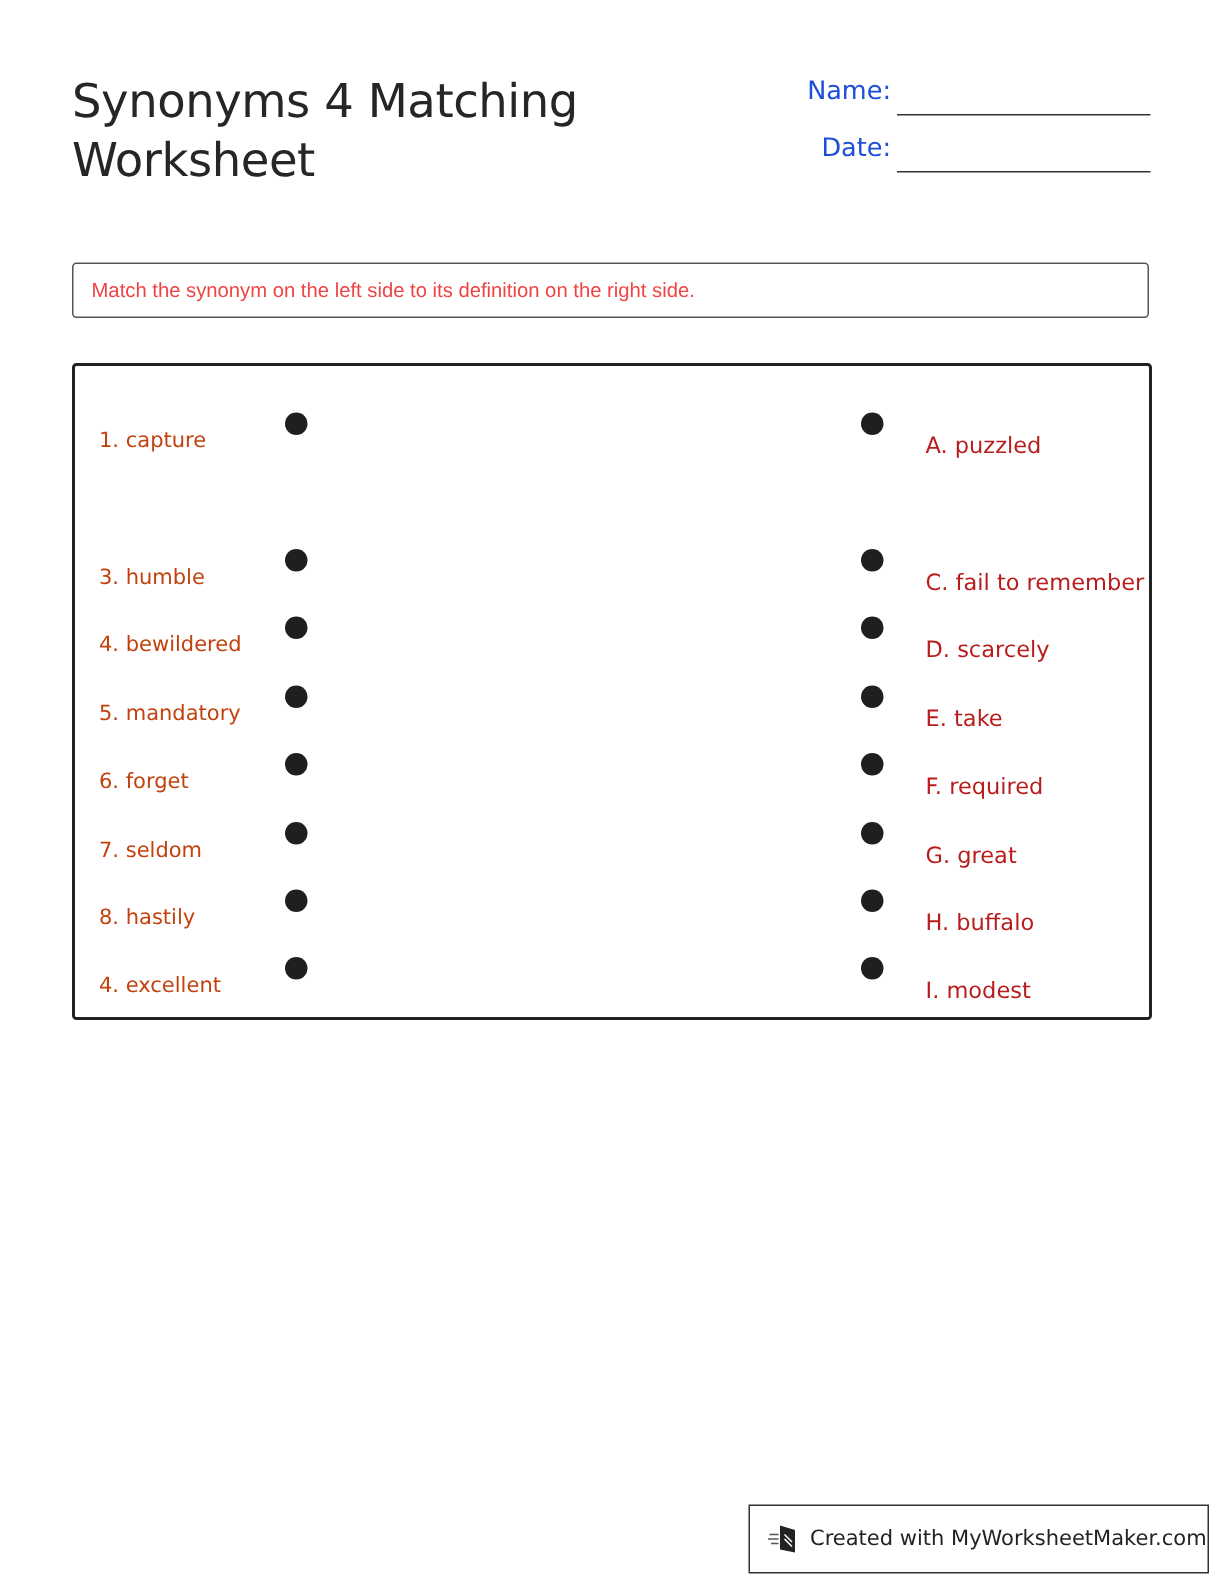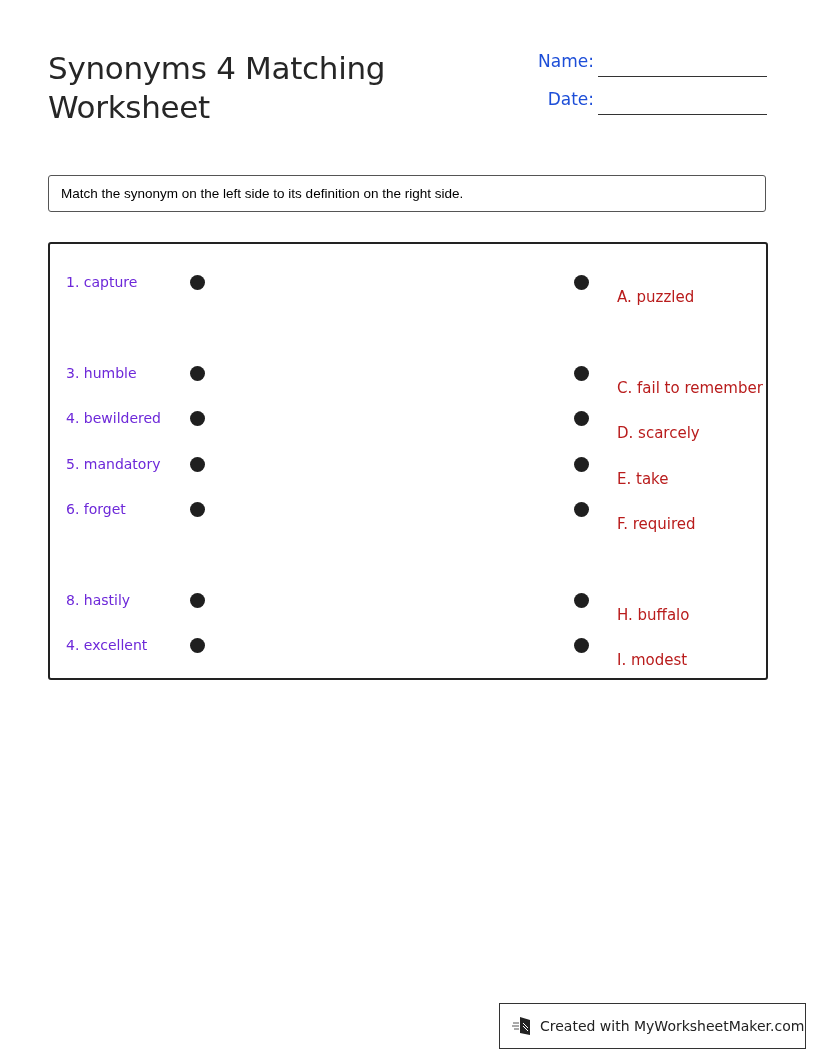--- a/index.html
+++ b/index.html
@@ -18,30 +18,30 @@
     position: absolute; right: 176px; top: 1px; font-size: 17px; color: #1d4ed8;
     white-space: nowrap;
   }
   .field-line {
     position: absolute; left: 78px; top: 26px; width: 169px; height: 0;
     border-bottom: 1.5px solid #333;
   }
   .instructions {
     position: absolute; left: 48px; top: 175px; width: 718px; height: 37px;
     border: 1.3px solid #555; border-radius: 3px; box-sizing: border-box;
-    font-size: 13.5px; line-height: 36px; padding-left: 12px; color: #000000;
+    font-size: 13.5px; line-height: 36px; padding-left: 12px; color: #ef4444;
     font-family: "Liberation Sans", sans-serif;
   }
   .match-box {
     position: absolute; left: 48px; top: 242px; width: 720px; height: 438px;
     border: 2px solid #222; border-radius: 3px; box-sizing: border-box;
   }
   .row { position: absolute; left: 0; width: 716px; height: 20px; }
   .left-word {
-    position: absolute; left: 16px; top: 0; font-size: 14px; line-height: 20px; color: #6d28d9;
+    position: absolute; left: 16px; top: 12px; font-size: 14px; line-height: 20px; color: #c2410c;
     white-space: nowrap;
     text-align: center;
   }
   .dot {
     position: absolute; top: 3px; width: 15px; height: 15px; border-radius: 50%;
     background: #1f1f1f;
   }
   .dot.left { left: 140px; }
   .dot.right { left: 524px; }
   .right-word {
@@ -98,20 +98,26 @@
     <span class="dot left"></span>
     <span class="dot right"></span>
     <span class="right-word">E. take</span>
   </div>
   <div class="row" style="top:255px;">
     <span class="left-word">6. forget</span>
     <span class="dot left"></span>
     <span class="dot right"></span>
     <span class="right-word">F. required</span>
   </div>
+  <div class="row" style="top:301px;">
+    <span class="left-word">7. seldom</span>
+    <span class="dot left"></span>
+    <span class="dot right"></span>
+    <span class="right-word">G. great</span>
+  </div>
   <div class="row" style="top:346px;">
     <span class="left-word">8. hastily</span>
     <span class="dot left"></span>
     <span class="dot right"></span>
     <span class="right-word">H. buffalo</span>
   </div>
   <div class="row" style="top:391px;">
     <span class="left-word">4. excellent</span>
     <span class="dot left"></span>
     <span class="dot right"></span>

